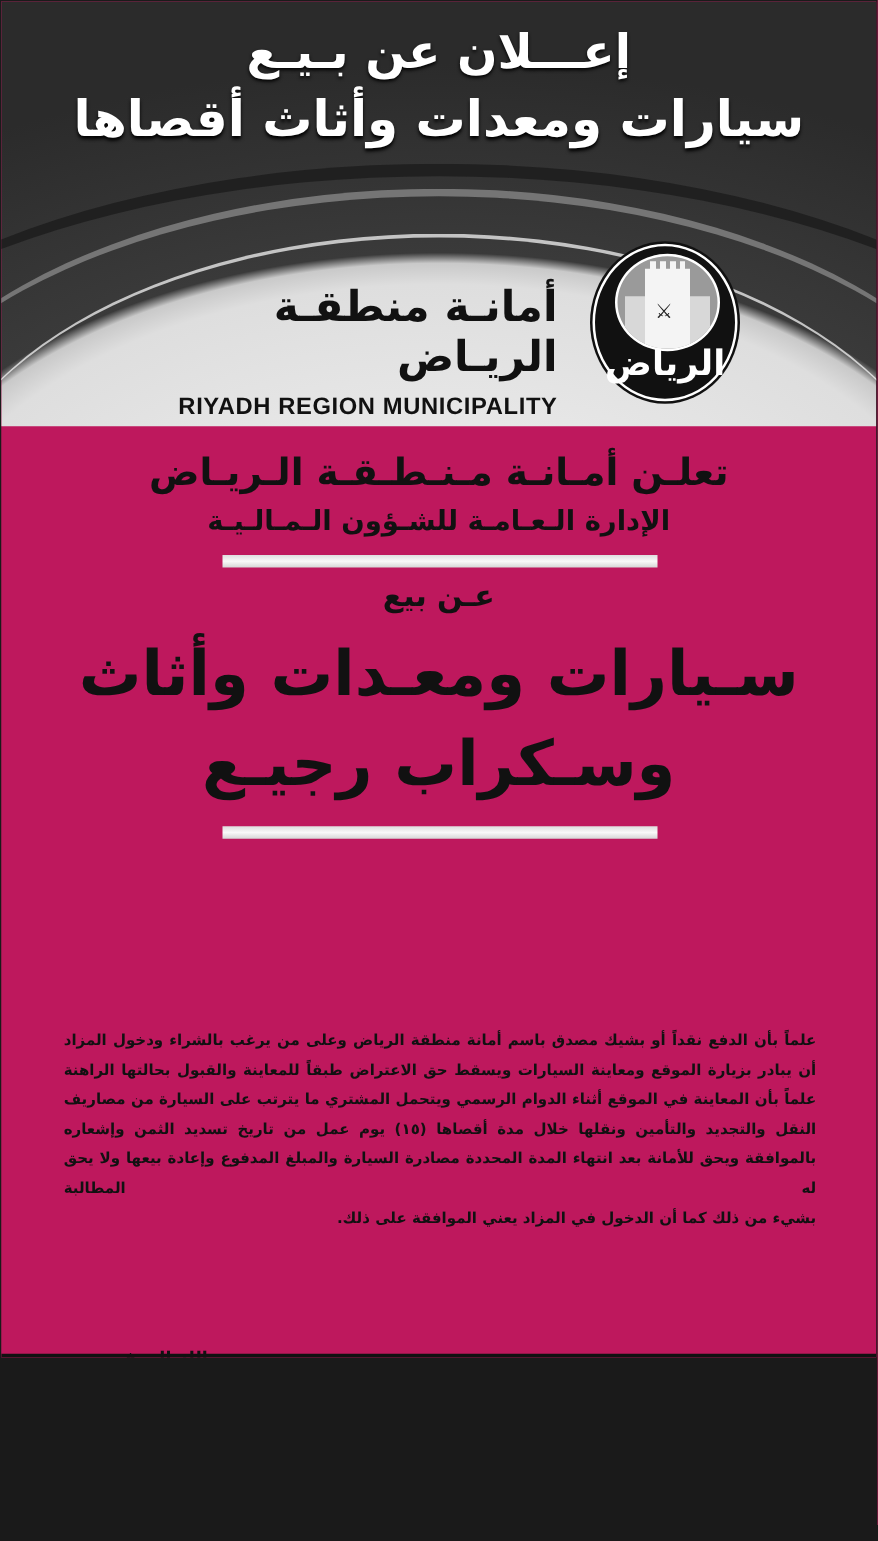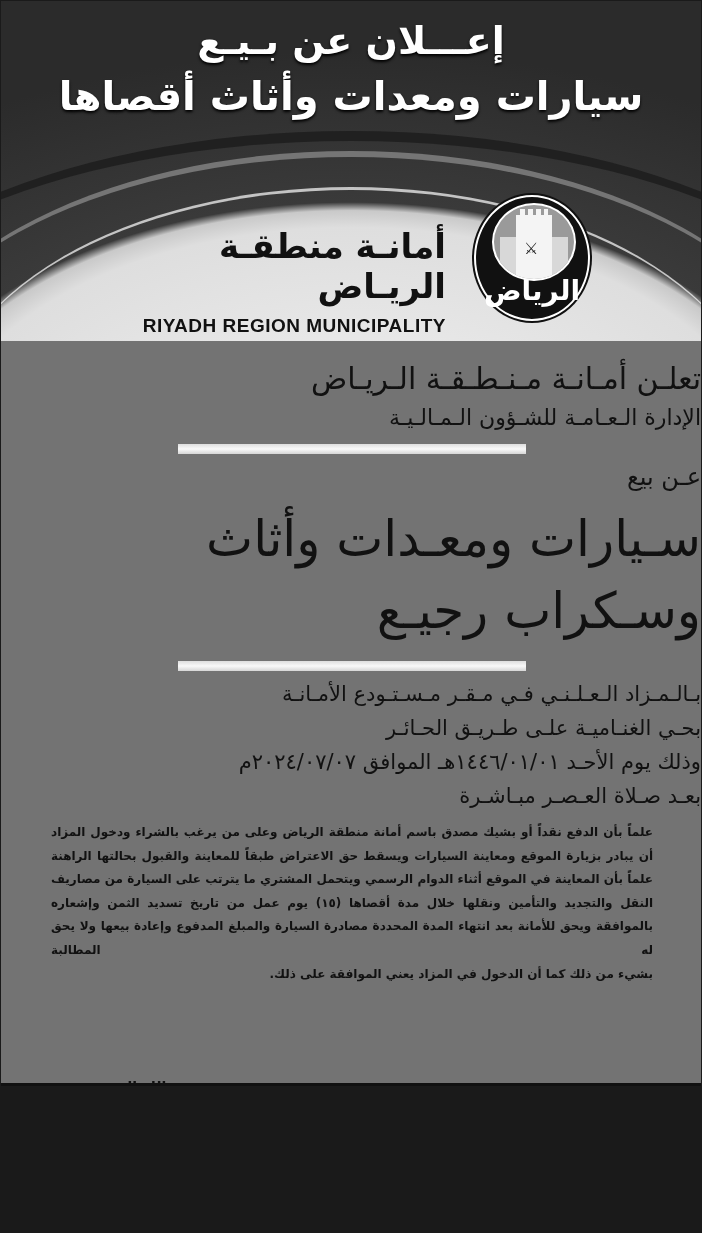--- a/index.html
+++ b/index.html
@@ -1,17 +1,17 @@
 <!DOCTYPE html>
 <html><head>
 <meta charset="utf-8">
 <style>
   html,body{margin:0;padding:0;}
   body{width:702px;height:1233px;overflow:hidden;background:#1a1a1a;font-family:"DejaVu Sans",sans-serif;}
-  .page{position:relative;width:700px;height:1085px;margin:1px;background:#737373;overflow:hidden;}
+  .page{position:relative;width:700px;height:1085px;margin:1px;background:#be185d;overflow:hidden;}
   .header{position:absolute;left:0;top:0;width:700px;height:340px;
     background:radial-gradient(ellipse 720px 420px at 350px 470px,#f2f2f2 0%,#dedede 58%,#c9c9c9 62%,#3a3a3a 64%,#2b2b2b 100%);}
   .swoosh1{position:absolute;left:-120px;top:150px;width:940px;height:520px;border-radius:50%;
     border-top:6px solid rgba(170,170,170,0.55);}
   .swoosh2{position:absolute;left:-60px;top:186px;width:820px;height:480px;border-radius:50%;
     border-top:3px solid rgba(255,255,255,0.7);}
   .swoosh3{position:absolute;left:-200px;top:130px;width:1100px;height:520px;border-radius:50%;
     border-top:10px solid rgba(20,20,20,0.6);}
   .hdr-title{position:absolute;left:0;right:0;text-align:center;color:#fff;font-weight:bold;
     font-family:"DejaVu Sans",sans-serif;text-shadow:0 2px 3px #000;direction:rtl;}
@@ -26,21 +26,21 @@
   .logo-inner{position:absolute;left:16px;top:6px;width:80px;height:74px;border-radius:50%;
     background:#9a9a9a;border:2px solid #fff;overflow:hidden;}
   .fort{position:absolute;left:22px;top:10px;width:36px;height:64px;background:#f4f4f4;}
   .fort:before{content:"";position:absolute;left:4px;top:-6px;width:28px;height:8px;
     background:repeating-linear-gradient(90deg,#f4f4f4 0 5px,transparent 5px 8px);}
   .tower-l{position:absolute;left:6px;top:32px;width:18px;height:40px;background:#d8d8d8;}
   .tower-r{position:absolute;left:56px;top:32px;width:18px;height:40px;background:#d8d8d8;}
   .emblem{position:absolute;left:30px;top:34px;font-size:16px;color:#222;}
   .logo-text{position:absolute;left:0;right:0;bottom:12px;text-align:center;color:#fff;
     font-weight:bold;font-size:28px;direction:rtl;}
-  .center{direction:rtl;color:#111;font-weight:normal;}
+  .center{direction:rtl;text-align:center;color:#111;font-weight:bold;}
   .announce{position:absolute;top:360px;left:0;right:0;font-size:30px;}
   .dept{position:absolute;top:404px;left:0;right:0;font-size:22px;}
   .divider{position:absolute;height:10px;background:linear-gradient(180deg,#dedede 0%,#f9f9f9 50%,#d6d6d6 100%);}
   .div1{top:443px;left:177px;width:348px;}
   .div2{top:660px;left:177px;width:348px;}
   .about{position:absolute;top:462px;left:0;right:0;font-size:24px;}
   .big1{position:absolute;top:508px;left:0;right:0;font-size:50px;line-height:60px;}
   .big2{position:absolute;top:580px;left:0;right:0;font-size:50px;line-height:60px;}
   .loc{position:absolute;top:676px;left:0;right:0;font-size:21px;line-height:34px;}
   .terms{position:absolute;top:820px;left:50px;width:602px;direction:rtl;text-align:justify;
@@ -80,26 +80,20 @@
   </div>
 
   <div class="center announce">تعلـن أمـانـة مـنـطـقـة الـريـاض</div>
   <div class="center dept">الإدارة الـعـامـة للشـؤون الـمـالـيـة</div>
   <div class="divider div1"></div>
   <div class="center about">عـن بيع</div>
   <div class="center big2">وسـكراب رجيـع</div>
   <div class="center big1">سـيارات ومعـدات وأثاث</div>
   <div class="divider div2"></div>
 
-  <div class="center loc">
-    <div>بـالـمـزاد الـعـلـنـي فـي مـقـر مـسـتـودع الأمـانـة</div>
-    <div>بحـي الغنـاميـة علـى طـريـق الحـائـر</div>
-    <div>وذلك يوم الأحـد ١٤٤٦/٠١/٠١هـ الموافق ٢٠٢٤/٠٧/٠٧م</div>
-    <div>بعـد صـلاة العـصـر مبـاشـرة</div>
-  </div>
 
   <div class="terms">
     <div>علماً بأن الدفع نقداً أو بشيك مصدق باسم أمانة منطقة الرياض وعلى من يرغب بالشراء ودخول المزاد أن يبادر بزيارة الموقع ومعاينة السيارات ويسقط حق الاعتراض طبقاً للمعاينة والقبول بحالتها الراهنة علماً بأن المعاينة في الموقع أثناء الدوام الرسمي ويتحمل المشتري ما يترتب على السيارة من مصاريف النقل والتجديد والتأمين ونقلها خلال مدة أقصاها (١٥) يوم عمل من تاريخ تسديد الثمن وإشعاره بالموافقة ويحق للأمانة بعد انتهاء المدة المحددة مصادرة السيارة والمبلغ المدفوع وإعادة بيعها ولا يحق له المطالبة</div>
     <div class="last">بشيء من ذلك كما أن الدخول في المزاد يعني الموافقة على ذلك.</div>
   </div>
 
   <div class="closing">والله الموفق ،،،،</div>
 
   <div class="qr-card">
     <svg class="qr" viewBox="0 0 29 29" shape-rendering="crispEdges">

